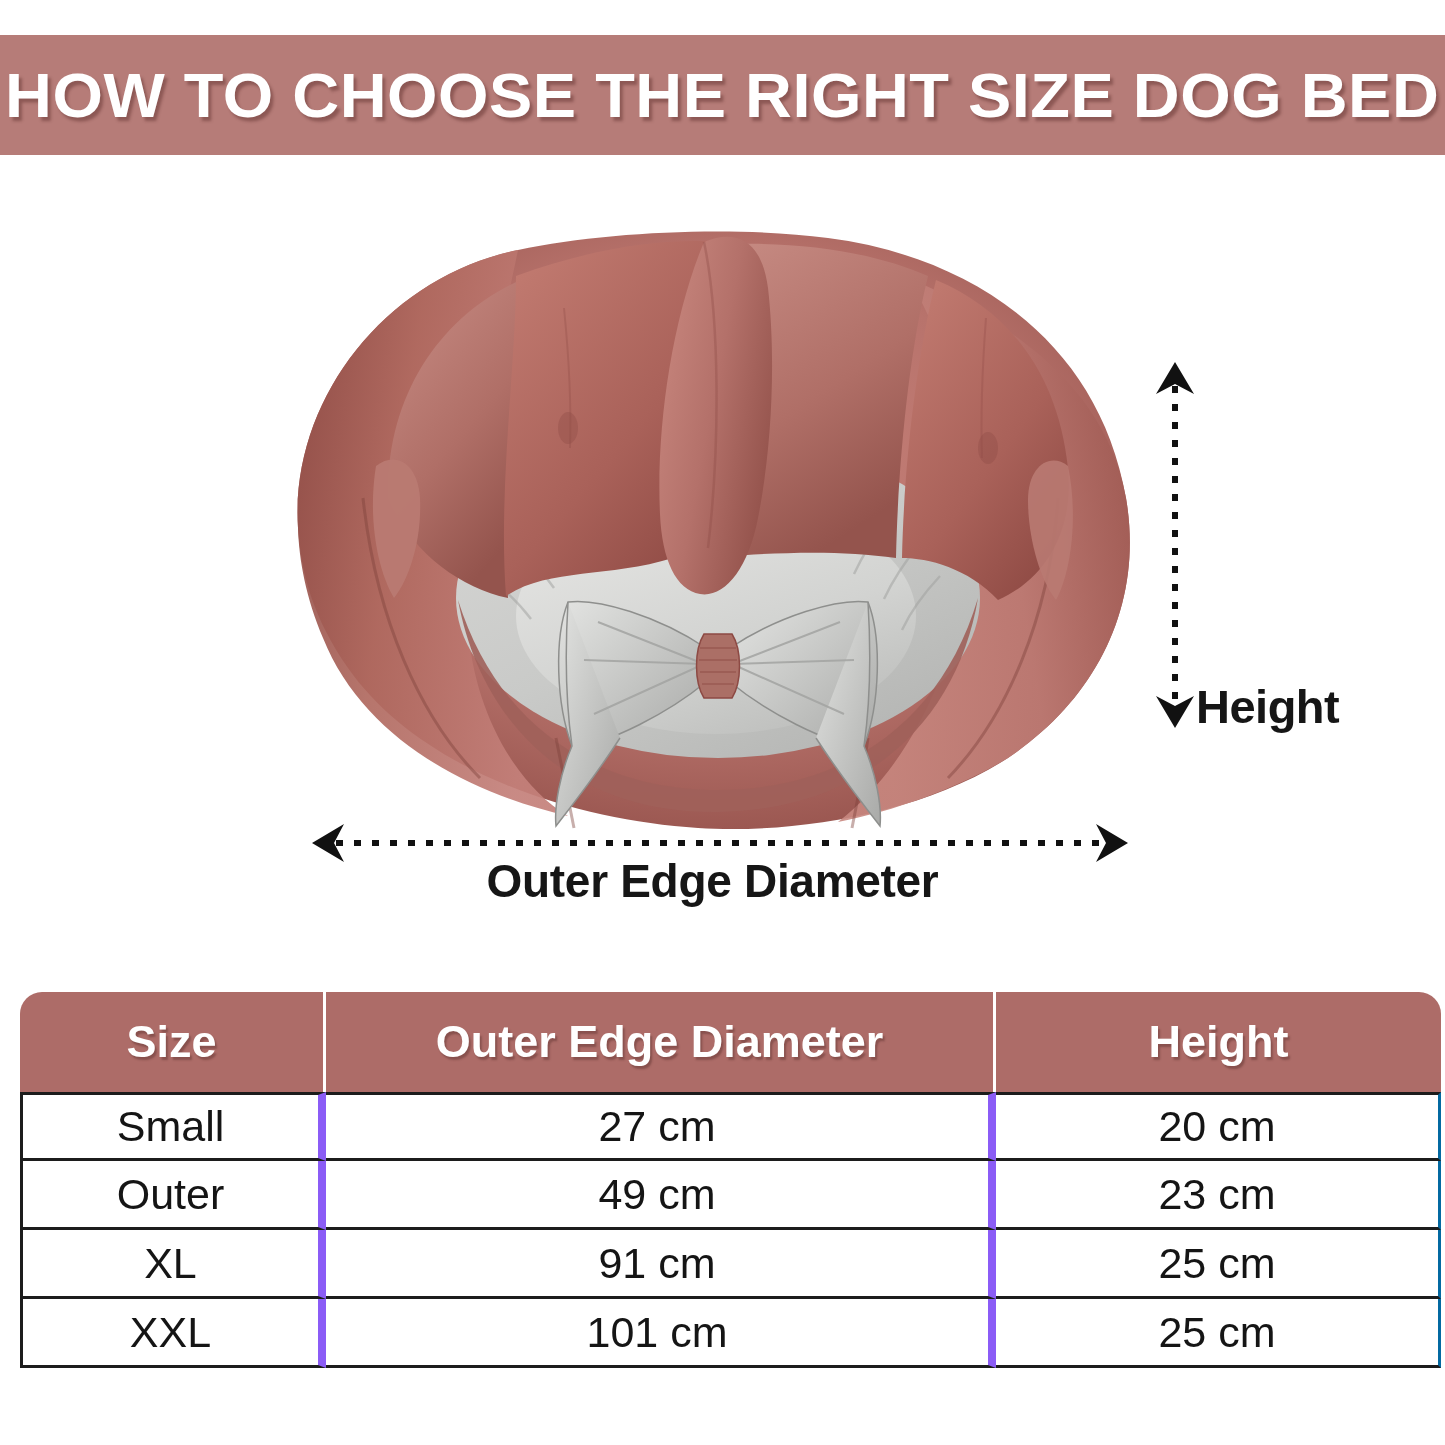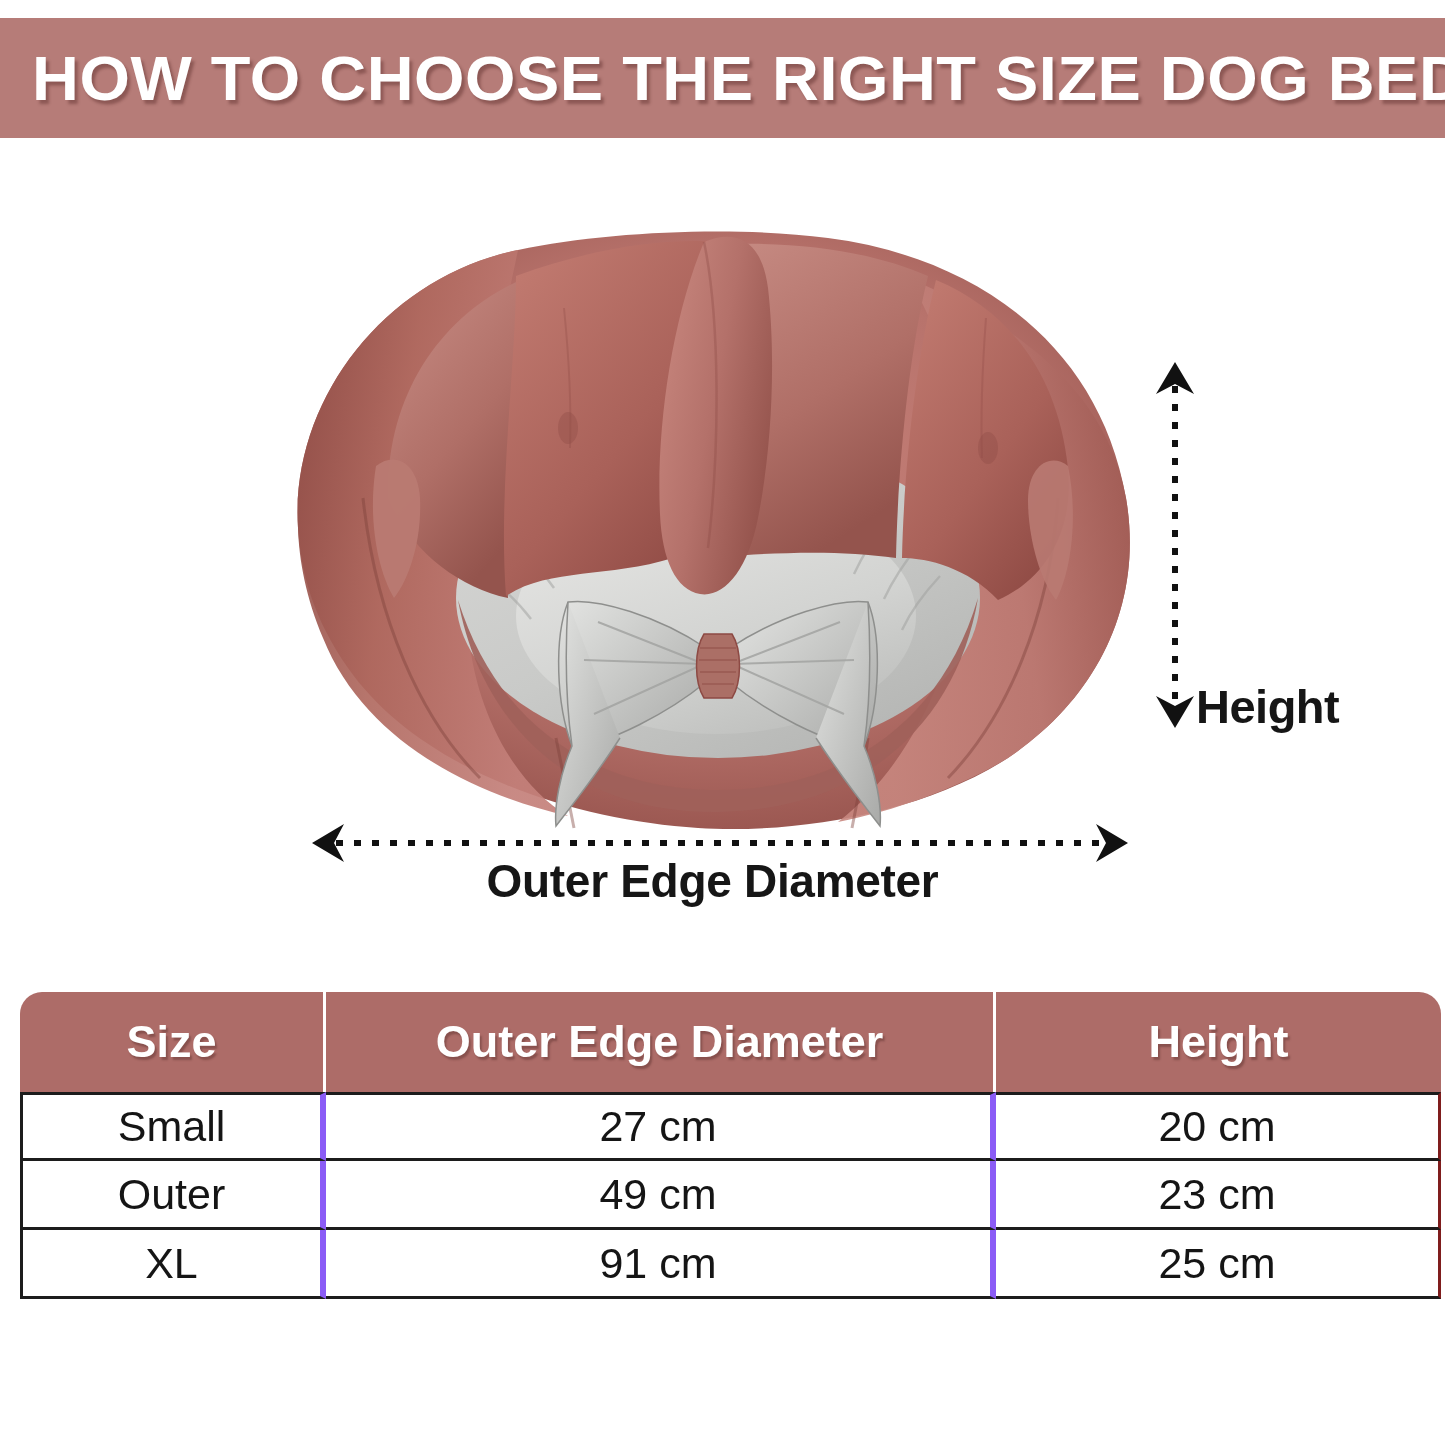--- a/index.html
+++ b/index.html
@@ -13,27 +13,27 @@
     height: 1445px;
     font-family: "Liberation Sans", sans-serif;
     position: relative;
     overflow: hidden;
   }
 
   
   #header-banner {
     position: absolute;
     left: 0;
-    top: 18px;
+    top: 35px;
     width: 1445px;
     height: 120px;
     background: #b67c78;
     display: flex;
     align-items: center;
-    justify-content: flex-end;
+    justify-content: center;
   }
   #header-title {
     font-family: "Liberation Sans", sans-serif;
     font-weight: bold;
     font-size: 63px;
     letter-spacing: 0.5px;
     color: #ffffff;
     text-shadow: 3px 4px 3px rgba(90,45,42,0.45);
     white-space: nowrap;
     transform: scaleX(1.03);
@@ -139,28 +139,28 @@
 
   
   #size-table tbody td {
     height: 69px;
     font-size: 43px;
     color: #151515;
     text-align: center;
     vertical-align: middle;
     background: #ffffff;
     border-bottom: 3px solid #1c1c1c;
-    border-right: 6px solid #8b5cf6;
+    border-right: 8px solid #8b5cf6;
     padding: 0;
     box-sizing: border-box;
     font-weight: 400;
   }
   #size-table tbody tr:first-child td { border-top: 3px solid #1c1c1c; }
   #size-table tbody td:first-child { border-left: 3px solid #1c1c1c; }
-  #size-table tbody td:last-child  { border-right: 3px solid #7f1d1d; }
+  #size-table tbody td:last-child  { border-right: 3px solid #0369a1; }
 </style>
 </head>
 <body>
 
 <div id="header-banner">
   <div id="header-title">HOW TO CHOOSE THE RIGHT SIZE DOG BED</div>
 </div>
 
 <div id="illustration">
 
@@ -378,15 +378,20 @@
       <tr>
         <td>Outer</td>
         <td>49 cm</td>
         <td>23 cm</td>
       </tr>
       <tr>
         <td>XL</td>
         <td>91 cm</td>
         <td>25 cm</td>
       </tr>
+      <tr>
+        <td>XXL</td>
+        <td>101 cm</td>
+        <td>25 cm</td>
+      </tr>
     </tbody>
   </table>
 </div>
 
 </body></html>

